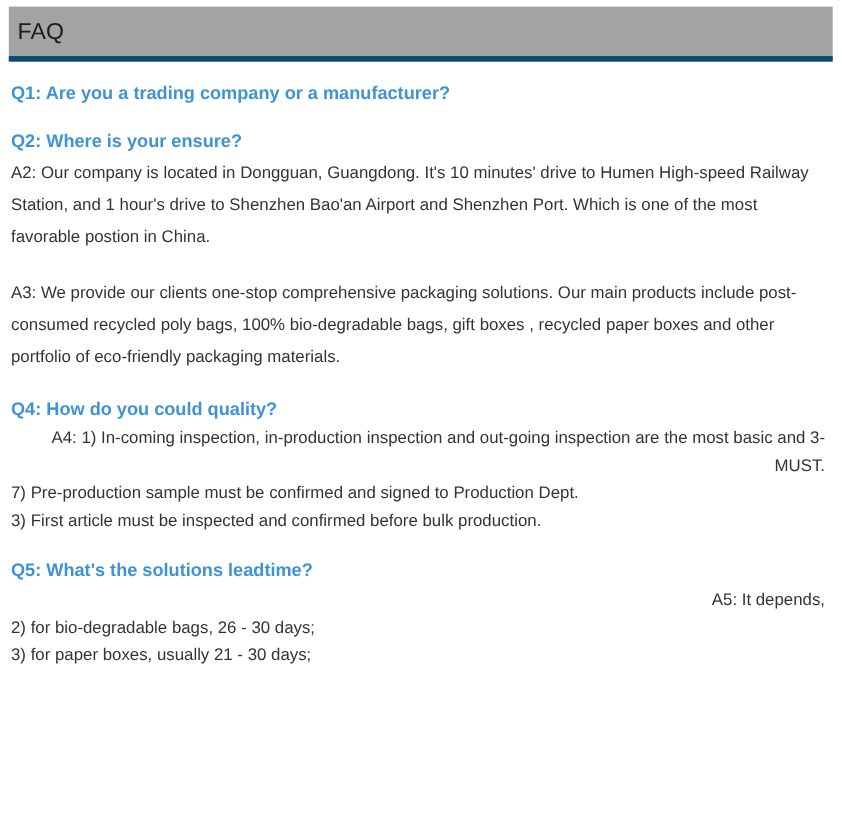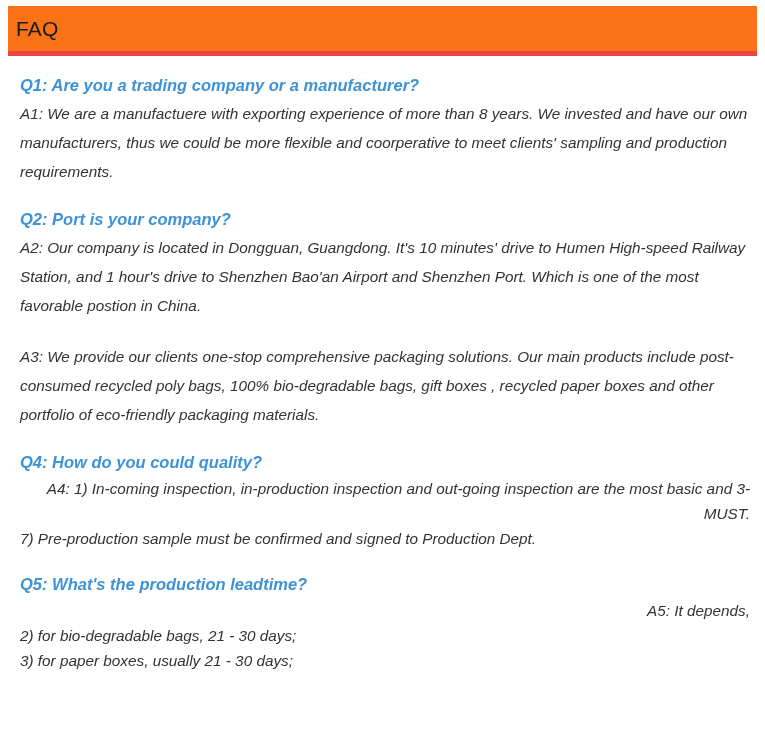--- a/index.html
+++ b/index.html
@@ -19,39 +19,38 @@
     position: relative;
     width: 765px;
     height: 748px;
     box-sizing: border-box;
   }
 
   
   .faq-banner {
     margin: 6px 8px 0 8px;
     height: 45px;
-    background: #f97316;
-    border-bottom: 5px solid #ef4444;
+    background: #a3a3a3;
+    border-bottom: 5px solid #0c4a6e;
     display: flex;
     align-items: center;
     box-sizing: content-box;
   }
   .faq-banner-title {
     font-size: 21px;
     line-height: 1;
     color: #1b1b1b;
     padding-left: 8px;
     font-weight: 400;
     letter-spacing: 0.1px;
   }
 
   
   .faq-body {
-    padding: 0 15px 0 20px;
-    font-style: italic;
+    padding: 0 15px 0 10px;
   }
 
   .faq-item {
     margin-top: 22px;
   }
   .faq-item:first-child {
     margin-top: 18px;
   }
 
   .faq-question {
@@ -93,44 +92,44 @@
 <div class="page">
 
   <div class="faq-banner">
     <div class="faq-banner-title">FAQ</div>
   </div>
 
   <div class="faq-body">
 
     <div class="faq-item">
       <div class="faq-question">Q1: Are you a trading company or a manufacturer?</div>
-      <p class="faq-answer">A1: We are a manufactuere with exporting experience of more than 8 years. We invested and have our own manufacturers, thus we could be more flexible and coorperative to meet clients' sampling and production requirements.</p>
     </div>
 
     <div class="faq-item">
-      <div class="faq-question">Q2: Port is your company?</div>
+      <div class="faq-question">Q2: Where is your ensure?</div>
       <p class="faq-answer">A2: Our company is located in Dongguan, Guangdong. It's 10 minutes' drive to Humen High-speed Railway Station, and 1 hour's drive to Shenzhen Bao'an Airport and Shenzhen Port. Which is one of the most favorable postion in China.</p>
     </div>
 
     <div class="faq-item">
       <p class="faq-answer">A3: We provide our clients one-stop comprehensive packaging solutions. Our main products include post-consumed recycled poly bags, 100% bio-degradable bags, gift boxes , recycled paper boxes and other portfolio of eco-friendly packaging materials.</p>
     </div>
 
     <div class="faq-item">
       <div class="faq-question">Q4: How do you could quality?</div>
       <p class="faq-answer tight">A4: 1) In-coming inspection, in-production inspection and out-going inspection are the most basic and 3-MUST.</p>
       <ul class="faq-lines">
         <li>7) Pre-production sample must be confirmed and signed to Production Dept.</li>
+        <li>3) First article must be inspected and confirmed before bulk production.</li>
       </ul>
     </div>
 
     <div class="faq-item">
-      <div class="faq-question">Q5: What's the production leadtime?</div>
+      <div class="faq-question">Q5: What's the solutions leadtime?</div>
       <p class="faq-answer tight">A5: It depends,</p>
       <ul class="faq-lines">
-        <li>2) for bio-degradable bags, 21 - 30 days;</li>
+        <li>2) for bio-degradable bags, 26 - 30 days;</li>
         <li>3) for paper boxes, usually 21 - 30 days;</li>
 
       </ul>
     </div>
 
   </div>
 </div>
 
 </body></html>

